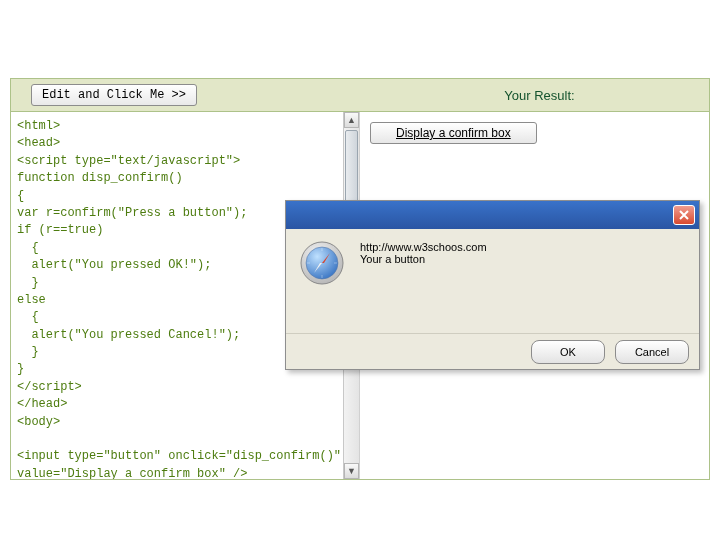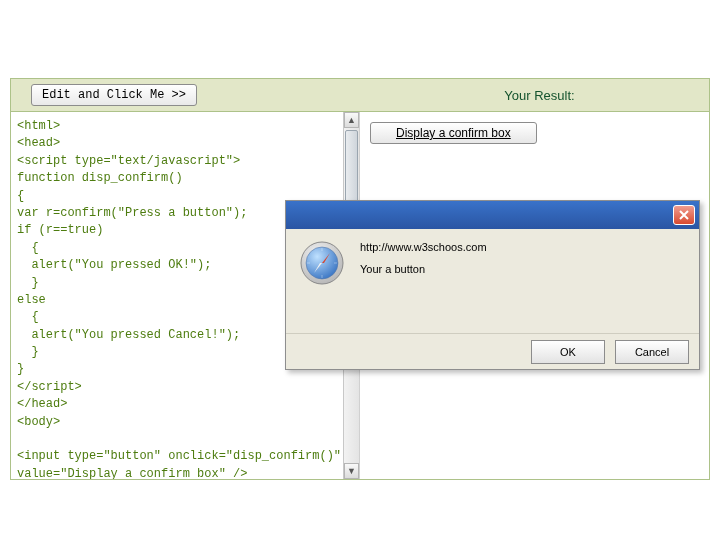--- a/index.html
+++ b/index.html
@@ -132,36 +132,36 @@
     flex: 1;
     display: flex;
     padding: 10px 12px 6px 12px;
     align-items: flex-start;
     gap: 14px;
   }
   .safari-icon {
     width: 48px; height: 48px;
     display: flex; align-items: center; justify-content: center;
   }
-  .dialog-text { font-size: 11px; display: flex; flex-direction: column; gap: 10px; margin-top: 2px; }
+  .dialog-text { font-size: 11px; display: flex; flex-direction: column; margin-top: 2px; }
   .dialog-buttons {
     height: 36px;
     border-top: 1px solid #cfcdc0;
     background: #eceade;
     display: flex; align-items: center; justify-content: flex-end;
     gap: 10px;
     padding-right: 10px;
   }
   .dbtn {
     font-size: 11px;
     min-width: 74px;
     padding: 5px 10px;
     background: linear-gradient(#fff,#e3e3e3);
     border: 1px solid #8c8c8c;
-    border-radius: 0;
+    border-radius: 8px;
     cursor: pointer;
     text-align: center;
   }
 </style>
 </head>
 <body>
 
 <div class="wrap">
 
 

